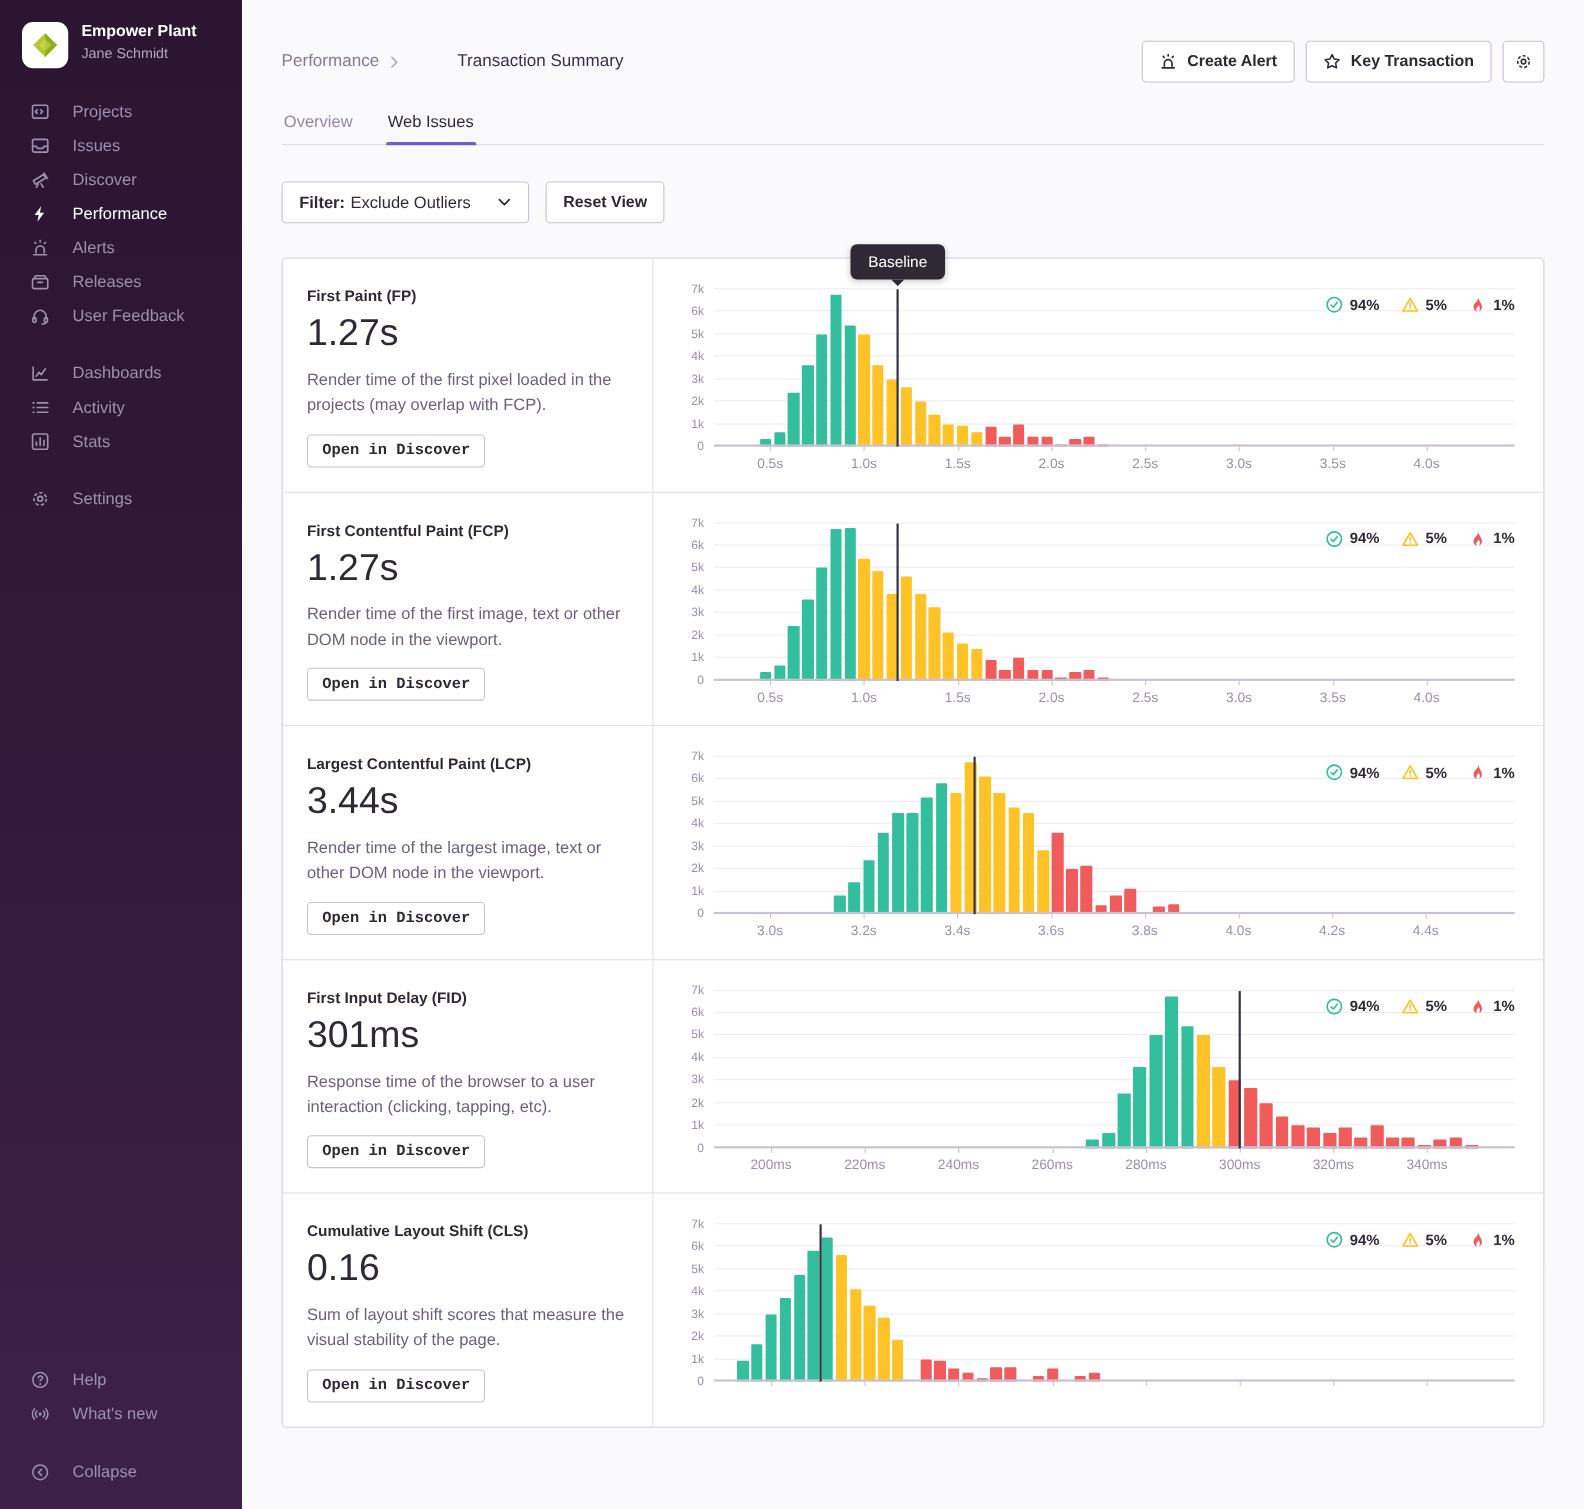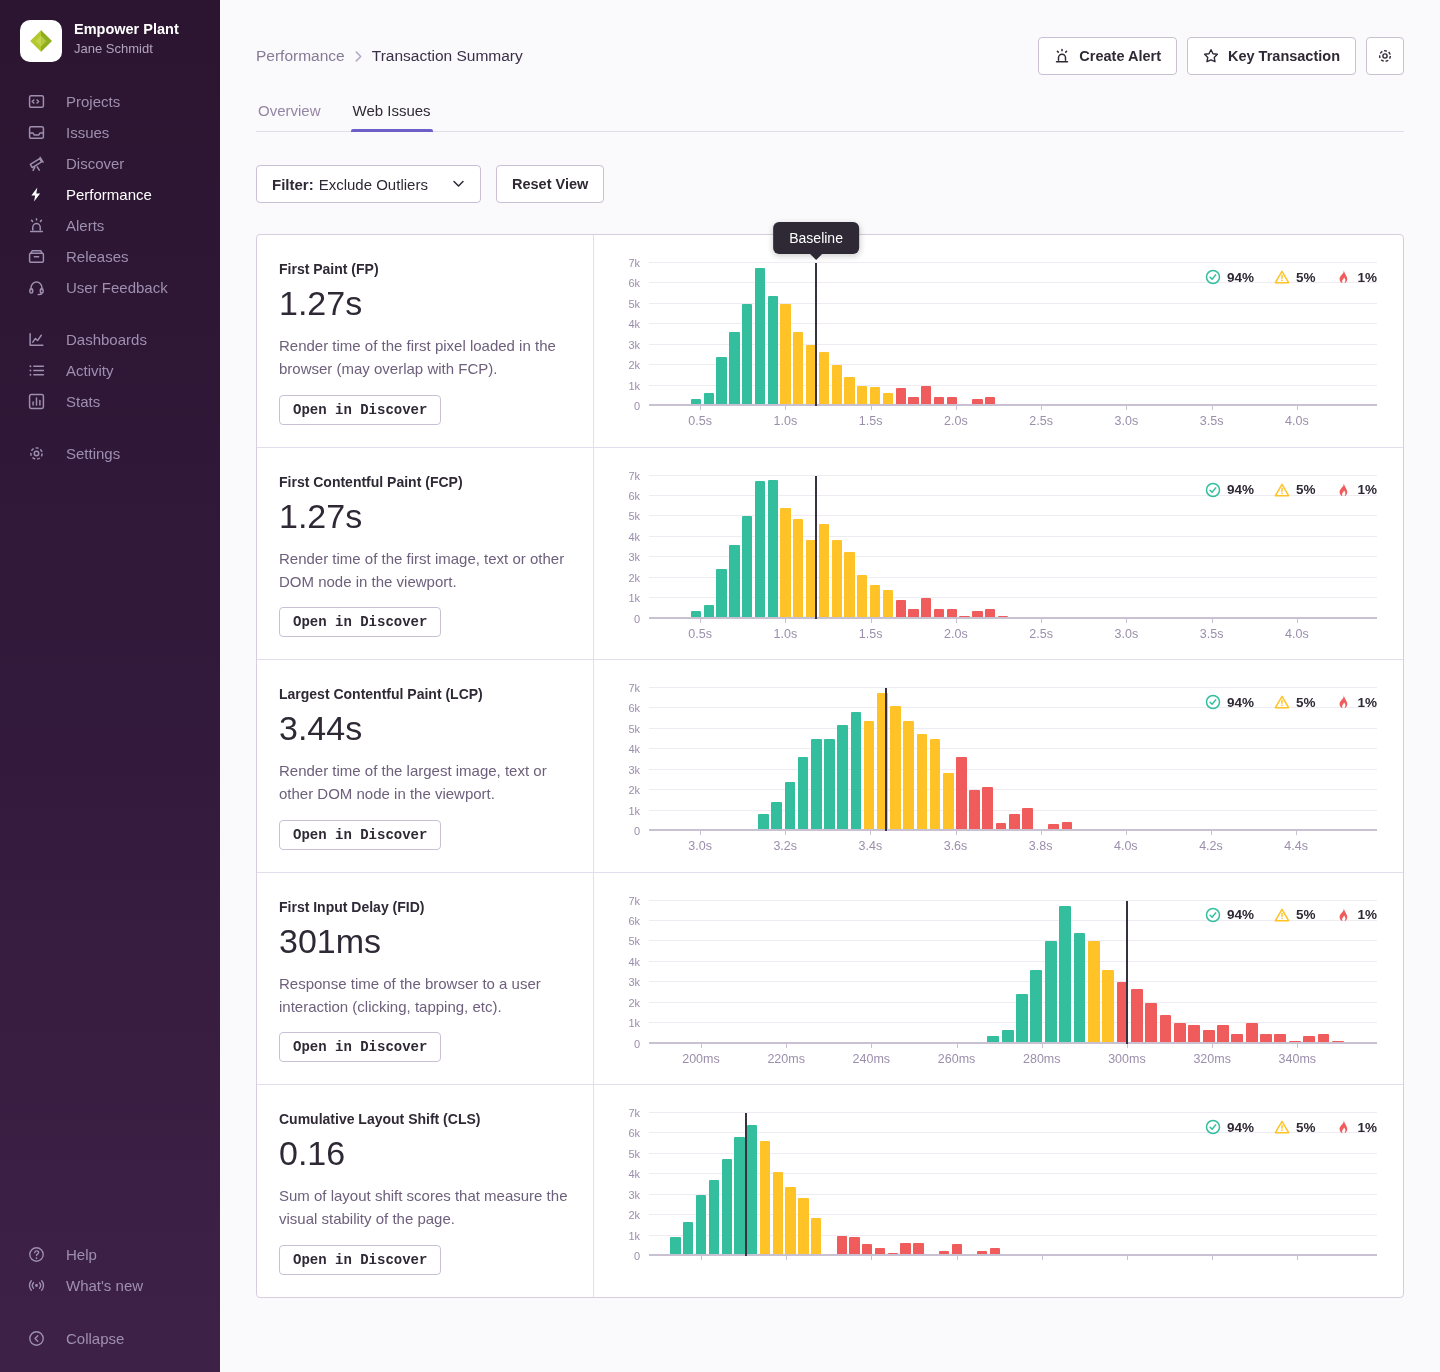--- a/index.html
+++ b/index.html
@@ -28,21 +28,21 @@
   .nav-item svg { width:17px; height:17px; flex:none; }
   .nav-item.active { color:#fff; }
   .spacer { flex:1; }
   .collapse-group { margin-top:22px; margin-bottom:0; }
 
   
   .main { flex:1; padding:0 36px; position:relative; }
 
   .header-row { display:flex; justify-content:space-between; align-items:center; margin-top:37px; }
   .crumbs { display:flex; align-items:center; gap:10px; font-size:15.5px; color:#867a96; }
-  .crumbs .current { color:#3a2f48; }
+  .crumbs .current { color:#3a2f48;margin-left:44px; }
   .hbtns { display:flex; gap:10px; }
   .btn {
     background:#fff; border:1px solid #c9c0d4; border-radius:4px;
     font-weight:700; font-size:14.5px; color:#2f2936; font-family:inherit;
     display:inline-flex; align-items:center; gap:9px; padding:0 15px; height:38px; cursor:pointer;
   }
   .btn.icon-only { width:38px; padding:0; justify-content:center; }
 
   .page-title { font-size:26px; font-weight:400; color:#2f2936; margin:30px 0 0; letter-spacing:.2px; }
 
@@ -291,21 +291,21 @@
       <span>Reset View</span>
     </button>
   </div>
 
   <div class="cards">
 
     <div class="vital-row">
       <div class="vital-info">
         <div class="vital-name">First Paint (FP)</div>
         <div class="vital-value">1.27s</div>
-        <div class="vital-desc">Render time of the first pixel loaded in the browser (may overlap with FCP).</div>
+        <div class="vital-desc">Render time of the first pixel loaded in the projects (may overlap with FCP).</div>
         <button class="btn small">
             <span>Open in Discover</span>
           </button>
       </div>
       <div class="vital-chart">
         <div class="plot">
           <div class="legend">
             <span class="leg-item">
                 <span class="leg-good">
                   <svg width="16" height="16" viewBox="0 0 16 16" fill="none" stroke="currentColor" stroke-width="1.5" stroke-linecap="round" stroke-linejoin="round">

